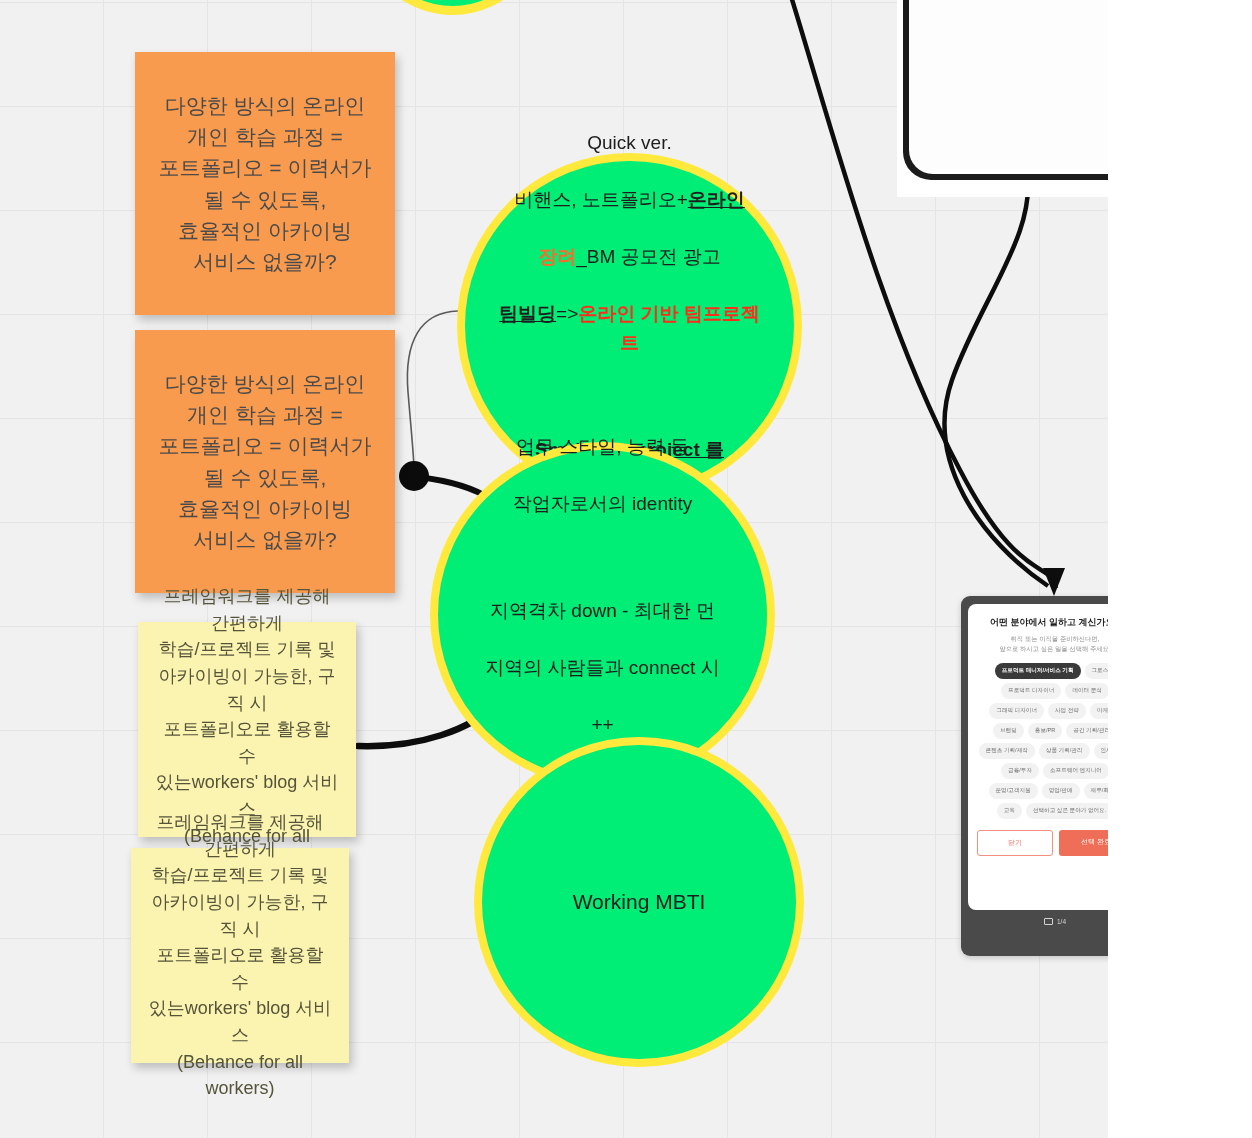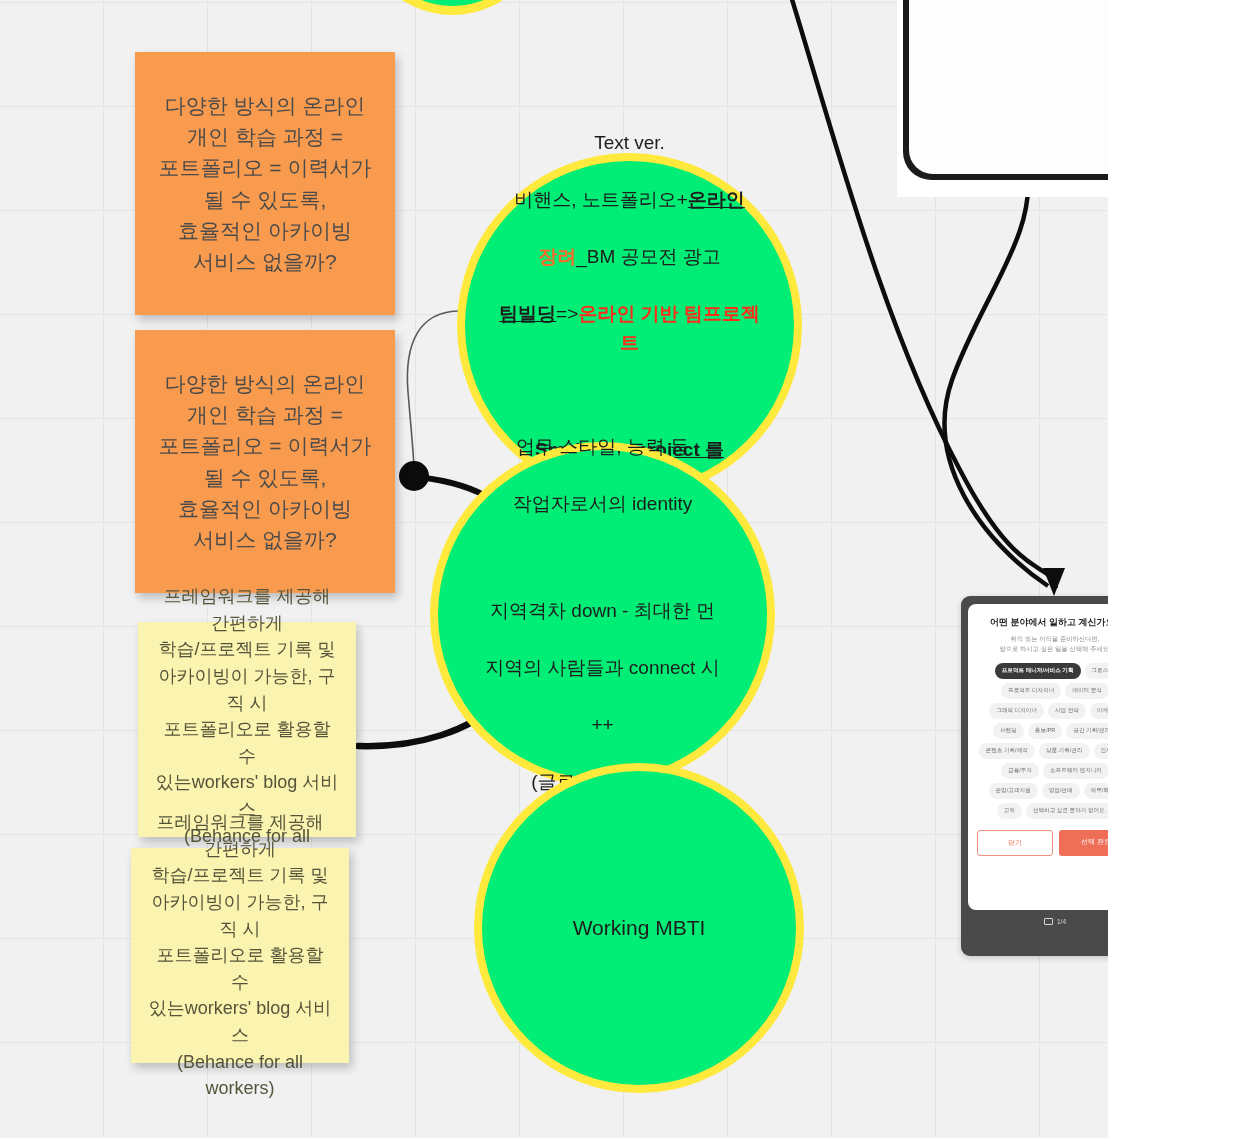--- a/index.html
+++ b/index.html
@@ -53,21 +53,21 @@
     display: flex;
     align-items: center;
     justify-content: center;
     text-align: center;
     color: #1d1d1d;
     white-space: pre-line;
   }
   #bubble-top   { left:350px; top:-215px; width:205px; height:230px; border-width:9px; }
   #bubble-1     { left:457px; top:153px;  width:345px; height:345px; }
   #bubble-2     { left:430px; top:442px;  width:345px; height:345px; }
-  #bubble-3     { left:474px; top:763px;  width:330px; height:330px;align-items:center; }
+  #bubble-3     { left:474px; top:737px;  width:330px; height:330px;align-items:center; }
 
   .bubble-text { font-size: 19px; line-height: 1.5; padding: 0 26px; }
   .bubble-text .ln { display:block; }
   .bubble-text .u  { text-decoration: underline; }
   .bubble-text .b  { font-weight: 700; }
   .bubble-text .red { color:#ff2d1a; font-weight:700; }
   .bubble-text .orangetxt { color:#ff6a2b; font-weight:700; }
   .bubble-text .spacer { display:block; height:22px; }
   #bubble-3 .bubble-text { font-size: 21px; }
 
@@ -162,21 +162,21 @@
 아카이빙이 가능한, 구직 시
 포트폴리오로 활용할 수
 있는workers' blog 서비스
 (Behance for all workers)</span>
   </div>
 
   <div class="bubble" id="bubble-top"></div>
 
   <div class="bubble" id="bubble-1">
     <div class="bubble-text">
-      <span class="ln">Text ver.</span>
+      <span class="ln">Quick ver.</span>
       <span class="ln"><span>비핸스, 노트폴리오+</span><span class="u b">온라인</span></span>
       <span class="ln"><span class="orangetxt">장려</span><span>_BM 공모전 광고</span></span>
       <span class="ln"><span class="u b">팀빌딩</span><span>=&gt;</span><span class="red">온라인 기반 팀프로젝트</span></span>
       <span class="spacer"></span>
       <span class="ln u b">Small/Side project 를</span>
       <span class="ln u b">위한 Quick apply</span>
     </div>
   </div>
 
   <div class="bubble" id="bubble-2">

